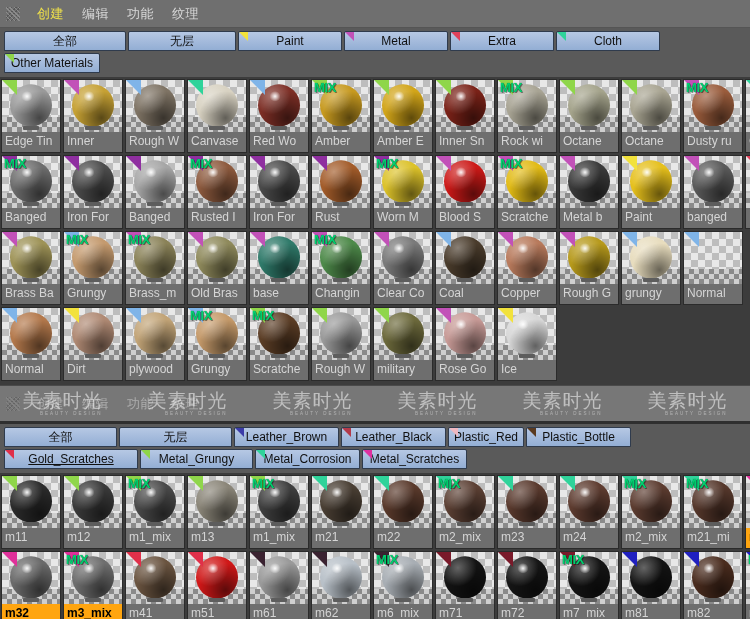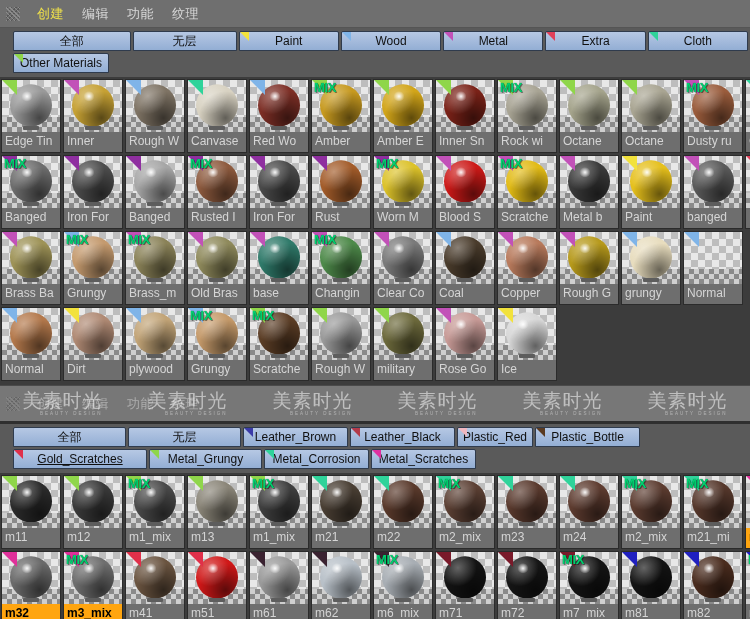--- a/index.html
+++ b/index.html
@@ -24,21 +24,21 @@
       repeating-linear-gradient(-45deg, #555 0 1px, transparent 1px 3px);
     opacity: .9;
   }
   .menu-item {
     font-size: 13px; color: #d8d8d8; padding: 2px 9px;
     white-space: nowrap; letter-spacing: .5px;
   }
   .menu-item.active { color: #f0e24a; }
 
   
-  .tabstrip { background: #5a5a5a; padding: 3px 2px 2px 13px; }
+  .tabstrip { background: #5a5a5a; padding: 3px 2px 2px 4px; }
   .tabrow { display: flex; gap: 2px; margin-bottom: 2px; }
   .tab {
     position: relative; height: 20px; line-height: 19px;
     background: linear-gradient(#b6c8e4, #93aed4);
     border: 1px solid #2f3b4d; border-radius: 2px 2px 0 0;
     color: #101010; font-size: 12px; text-align: center;
     padding: 0 6px; white-space: nowrap; overflow: hidden;
     display: flex; align-items: center; justify-content: center;
   }
   .tab .corner {
@@ -158,24 +158,20 @@
         <div class="tabrow">
           <div class="tab cn" style="width: 122px;">
             <span>全部</span>
           </div>
           <div class="tab cn" style="width: 108px;">
             <span>无层</span>
           </div>
           <div class="tab" style="width: 104px;">
             <span class="corner" style="border-top-color: rgb(242, 226, 60);"></span>
             <span>Paint</span>
-          </div>
-          <div class="tab" style="width: 104px;">
-            <span class="corner" style="border-top-color: rgb(127, 180, 232);"></span>
-            <span>Wood</span>
           </div>
           <div class="tab" style="width: 104px;">
             <span class="corner" style="border-top-color: rgb(194, 81, 184);"></span>
             <span>Metal</span>
           </div>
           <div class="tab" style="width: 104px;">
             <span class="corner" style="border-top-color: rgb(224, 64, 90);"></span>
             <span>Extra</span>
           </div>
           <div class="tab" style="width: 104px;">

